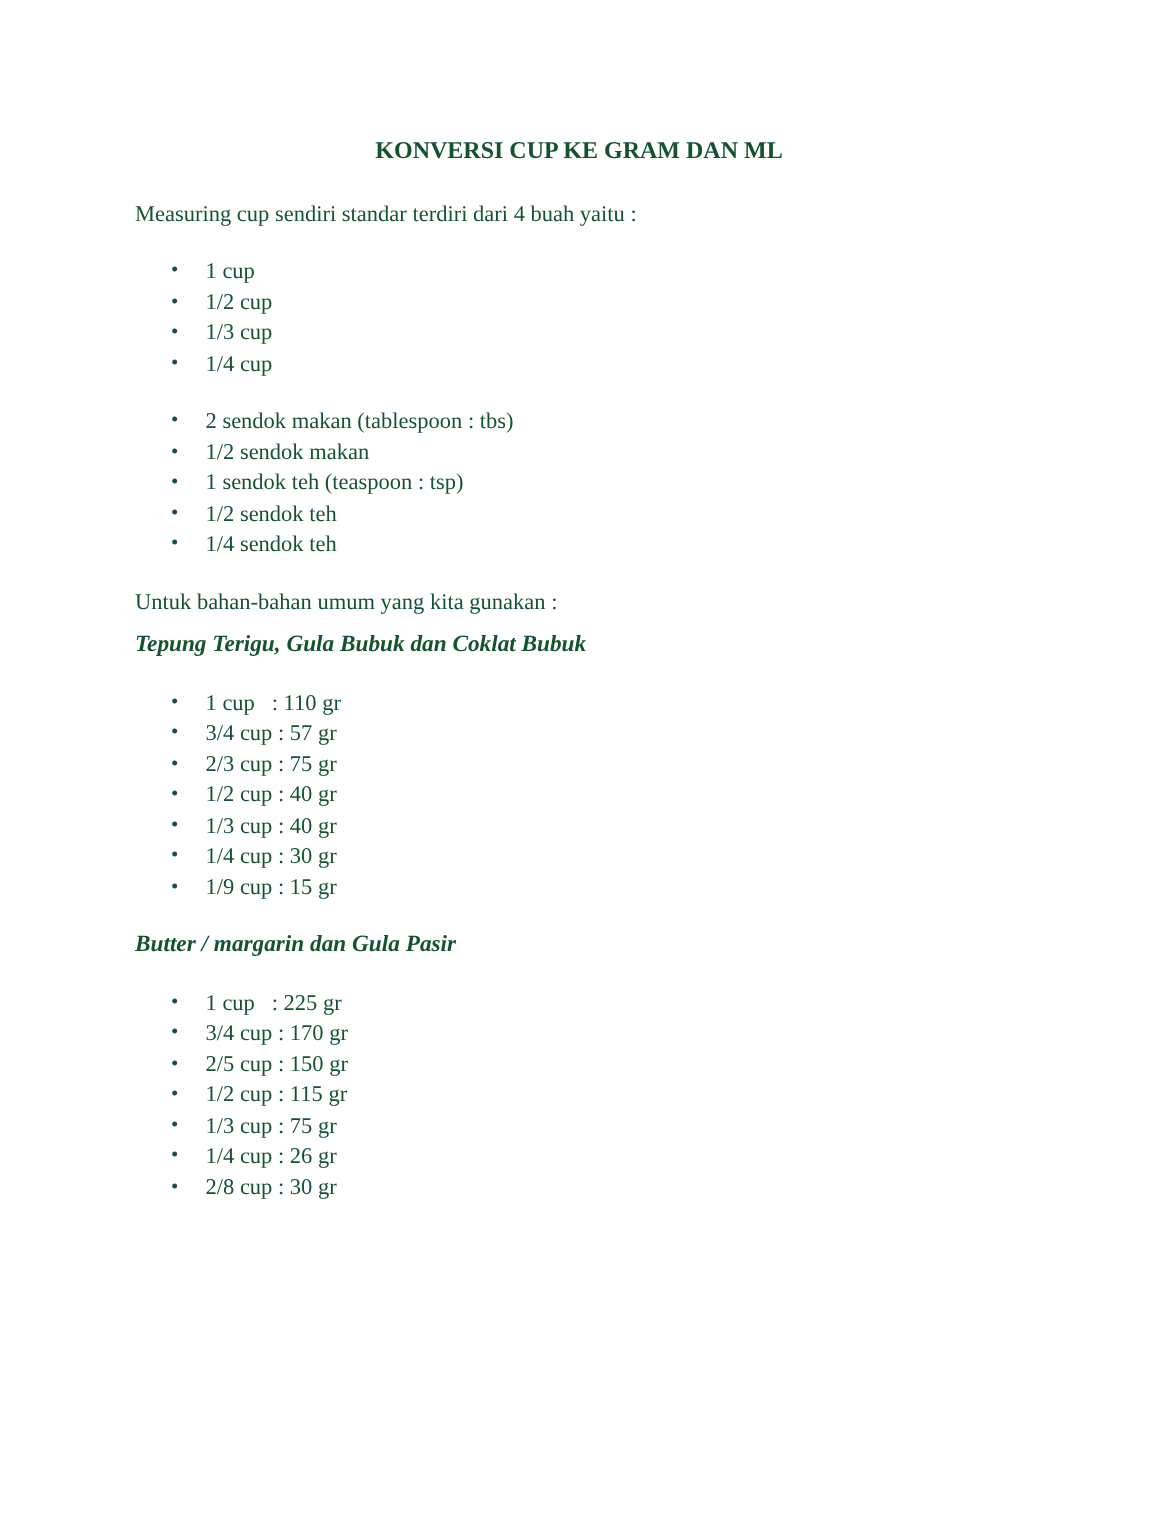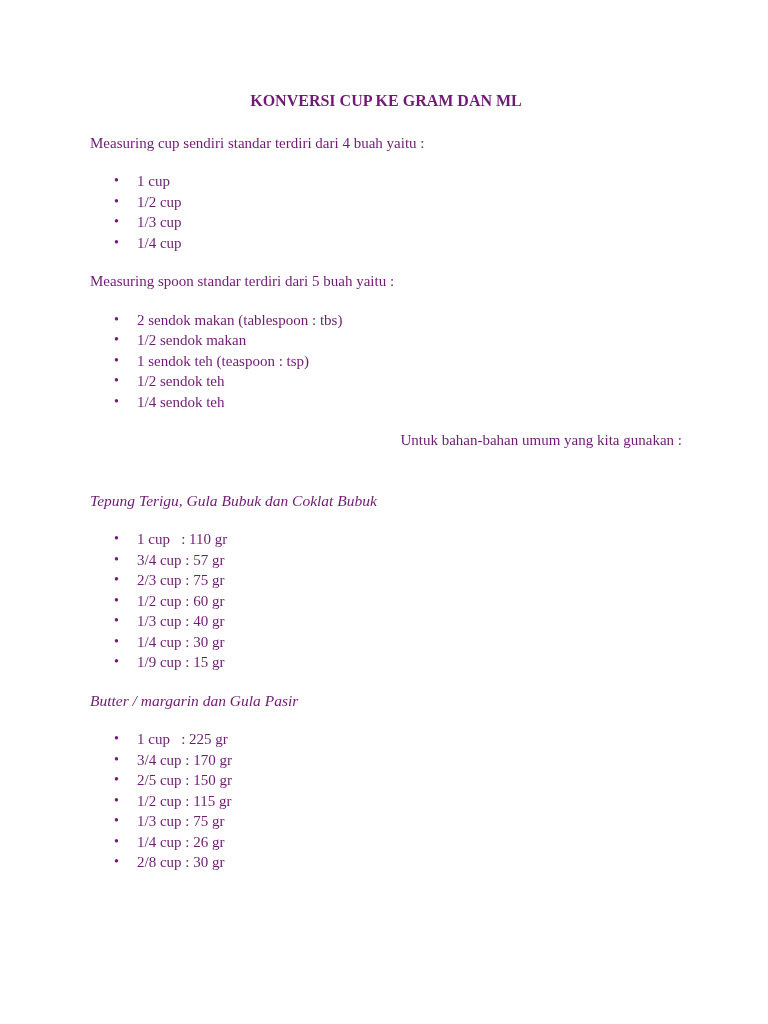--- a/index.html
+++ b/index.html
@@ -15,37 +15,37 @@
   }
   .page {
     box-sizing: border-box;
     width: 768px;
     height: 820px;
     background: #ffffff;
     padding: 91px 86px 0 90px;
     font-family: "Liberation Serif", "DejaVu Serif", serif;
     font-size: 15px;
     line-height: 20.5px;
-    color: #701a75;
+    color: #14532d;
   }
   .doc-title {
     margin: 0 0 21px 0;
     text-align: center;
     font-size: 16px;
     font-weight: bold;
     line-height: 20.5px;
   }
   .para {
     margin: 0 0 18px 0;
     white-space: pre-wrap;
   }
   .subheading {
     margin: 0 0 18px 0;
     font-size: 15.5px;
-    font-weight: normal;
+    font-weight: bold;
     font-style: italic;
     line-height: 20.5px;
   }
   ul.doc-list {
     list-style: none;
     margin: 0 0 18px 0;
     padding: 0;
   }
   ul.doc-list li {
     position: relative;
@@ -53,59 +53,57 @@
     white-space: pre-wrap;
     line-height: 20.5px;
   }
   ul.doc-list li .bullet {
     position: absolute;
     left: 24px;
     top: 0;
     font-size: 14px;
   }
   .para-untuk {
-    margin-bottom: 40px;
-    text-align: right;
+    margin-bottom: 8px;
   }
 </style>
 </head>
 <body>
 
 <div class="page">
 
   <h1 class="doc-title">KONVERSI CUP KE GRAM DAN ML</h1>
 
   <p class="para">Measuring cup sendiri standar terdiri dari 4 buah yaitu :</p>
 
   <ul class="doc-list">
     <li><span class="bullet">•</span><span>1 cup</span></li>
     <li><span class="bullet">•</span><span>1/2 cup</span></li>
     <li><span class="bullet">•</span><span>1/3 cup</span></li>
     <li><span class="bullet">•</span><span>1/4 cup</span></li>
   </ul>
 
-  <p class="para">Measuring spoon standar terdiri dari 5 buah yaitu :</p>
 
   <ul class="doc-list">
     <li><span class="bullet">•</span><span>2 sendok makan (tablespoon : tbs)</span></li>
     <li><span class="bullet">•</span><span>1/2 sendok makan</span></li>
     <li><span class="bullet">•</span><span>1 sendok teh (teaspoon : tsp)</span></li>
     <li><span class="bullet">•</span><span>1/2 sendok teh</span></li>
     <li><span class="bullet">•</span><span>1/4 sendok teh</span></li>
   </ul>
 
   <p class="para para-untuk">Untuk bahan-bahan umum yang kita gunakan :</p>
 
   <h2 class="subheading">Tepung Terigu, Gula Bubuk dan Coklat Bubuk</h2>
 
   <ul class="doc-list">
     <li><span class="bullet">•</span><span>1 cup   : 110 gr</span></li>
     <li><span class="bullet">•</span><span>3/4 cup : 57 gr</span></li>
     <li><span class="bullet">•</span><span>2/3 cup : 75 gr</span></li>
-    <li><span class="bullet">•</span><span>1/2 cup : 60 gr</span></li>
+    <li><span class="bullet">•</span><span>1/2 cup : 40 gr</span></li>
     <li><span class="bullet">•</span><span>1/3 cup : 40 gr</span></li>
     <li><span class="bullet">•</span><span>1/4 cup : 30 gr</span></li>
     <li><span class="bullet">•</span><span>1/9 cup : 15 gr</span></li>
   </ul>
 
   <h2 class="subheading">Butter / margarin dan Gula Pasir</h2>
 
   <ul class="doc-list">
     <li><span class="bullet">•</span><span>1 cup   : 225 gr</span></li>
     <li><span class="bullet">•</span><span>3/4 cup : 170 gr</span></li>

